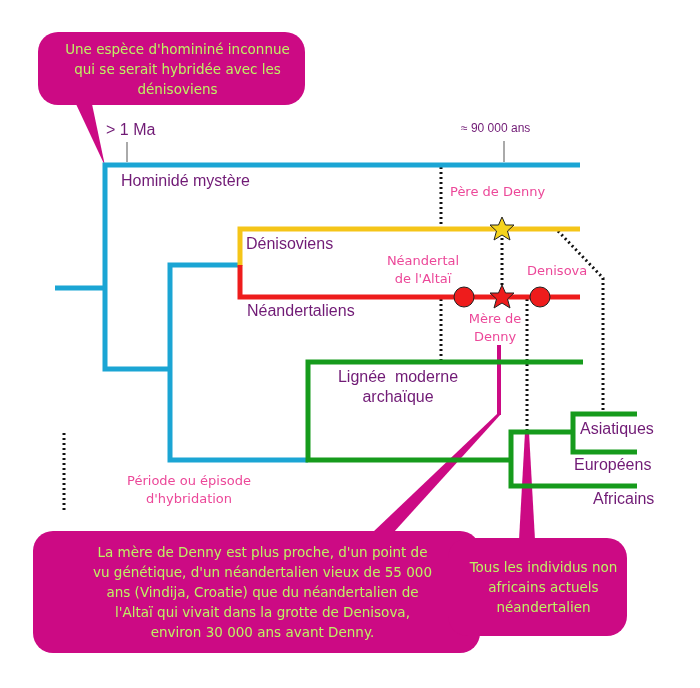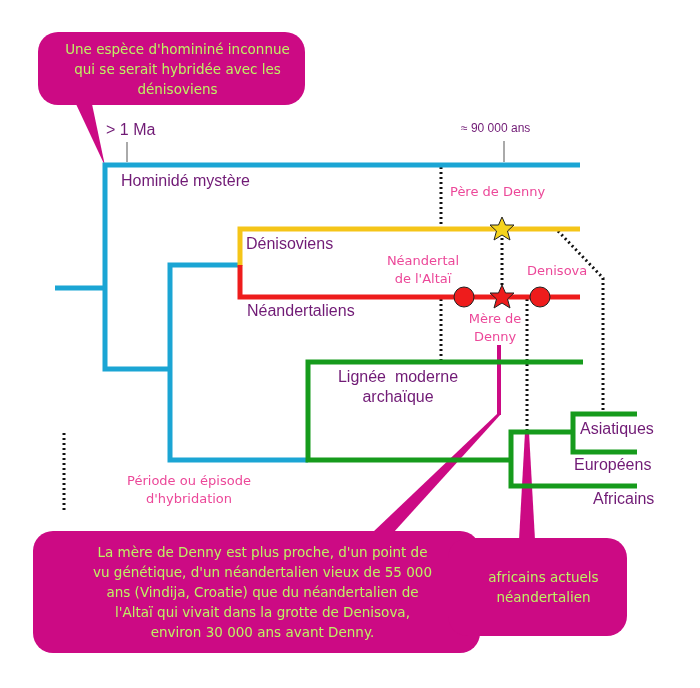--- a/index.html
+++ b/index.html
@@ -91,16 +91,17 @@
     <span>La mère de Denny est plus proche, d'un point de</span>
     <span>vu génétique, d'un néandertalien vieux de 55 000</span>
     <span>ans (Vindija, Croatie) que du néandertalien de</span>
     <span>l'Altaï qui vivait dans la grotte de Denisova,</span>
     <span>environ 30 000 ans avant Denny.</span>
   </div>
 </div>
 
 <div class="callout" style="left:448px; top:538px; width:179px; height:98px; font-size:13.5px; line-height:20px;">
   <div>
+    <span>Tous les individus non</span>
     <span>africains actuels</span>
     <span>néandertalien</span>
   </div>
 </div>
 
 </body></html>

